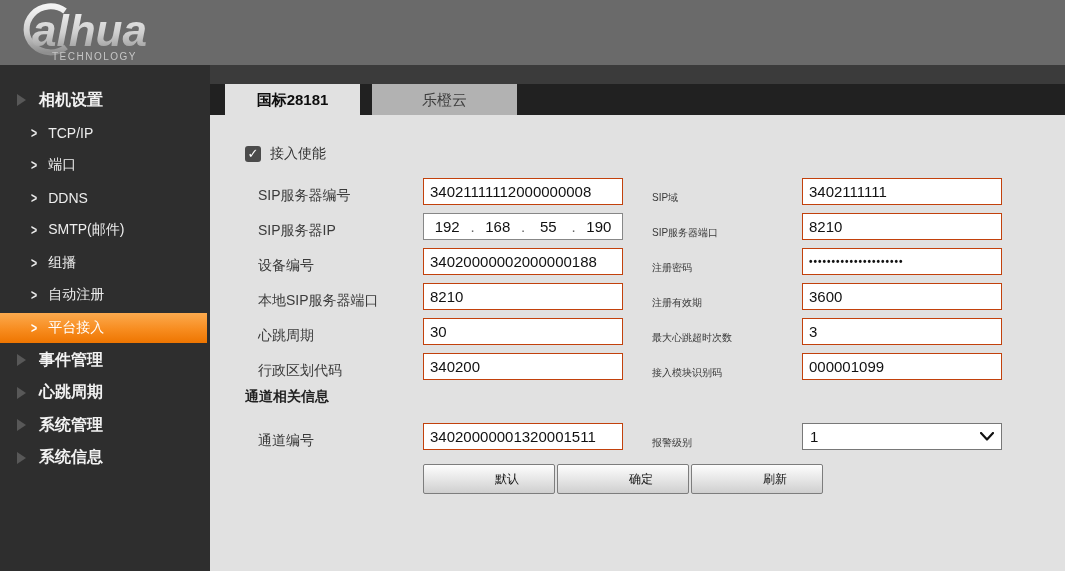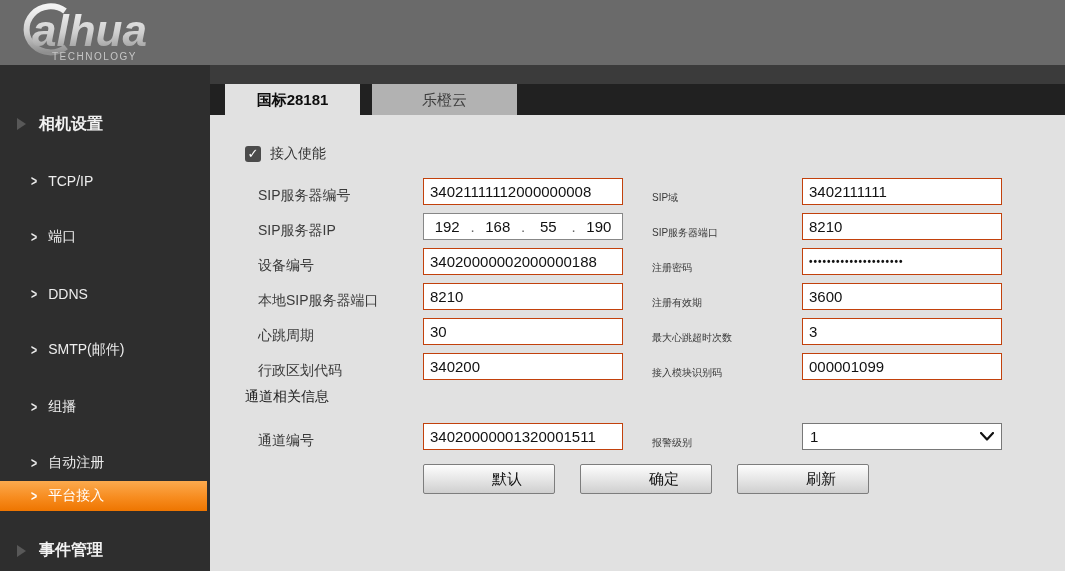--- a/index.html
+++ b/index.html
@@ -6,21 +6,21 @@
   html,body { width:1065px; height:571px; overflow:hidden; }
   body { font-family:"Liberation Sans","DejaVu Sans",sans-serif; }
   #app { position:relative; width:1065px; height:571px; background:#fef9c3; }
 
   
   .header { position:absolute; top:0; left:0; width:1065px; height:65px; background:#6a6a6a; }
   .logo { position:absolute; top:2px; left:10px; }
 
   
   .sidebar { position:absolute; top:65px; left:0; width:210px; height:506px; background:#2e2e2e; padding-top:19px; }
-  .side-item { height:32.5px; display:flex; align-items:center; cursor:pointer;margin-top:24px; }
+  .side-item { height:32.5px; display:flex; align-items:center; cursor:pointer; }
   .side-item .ico { width:16px; display:flex; justify-content:center; }
   .tri-right { width:0; height:0; border-left:9px solid #585858; border-top:6px solid transparent; border-bottom:6px solid transparent; }
   .tri-down { width:0; height:0; border-top:9px solid #5e5e5e; border-left:6px solid transparent; border-right:6px solid transparent; }
   .side-item.group { padding-left:13px; }
   .side-item.group .lab { margin-left:10px; font-size:16px; font-weight:bold; color:#f2f2f2; }
   .side-item.group-open .lab { color:#8c8c8c; font-weight:normal; }
   .side-item.sub { padding-left:30px; }
   .chev { color:#ededed; font-size:14px; font-weight:bold; transform:scaleX(0.75); display:inline-block; }
   .side-item.sub .lab { margin-left:10px; font-size:14px; color:#ededed; }
   .side-item.active { width:207px; height:30px; margin:1px 0 1.5px 0;
@@ -47,29 +47,29 @@
   .lbl-l { width:165px; font-size:14px; color:#3a3a3a; }
   .lbl-r { width:150px; margin-left:29px; font-size:10px; color:#3a3a3a; }
   .field { width:200px; height:27px; border:1px solid #c2410c; background:#fff; padding:0 6px;
       font-size:15px; color:#111; font-family:"Liberation Sans",sans-serif; outline:none; }
   .field.pwd { font-size:10px; font-weight:bold; letter-spacing:1px; line-height:25px; overflow:hidden; }
   .ip-field { width:200px; height:27px; border:1px solid #878787; background:#fff; display:flex;
       align-items:center; font-size:15px; color:#111; }
   .ip-oct { flex:1; text-align:center; }
   .ip-sep { color:#666; }
 
-  .section-header { height:20px; margin:0 0 15px -13px; font-size:14px; font-weight:normal; color:#222; }
+  .section-header { height:20px; margin:0 0 15px -13px; font-size:14px; font-weight:bold; color:#222; }
 
   .select-box { width:200px; height:27px; border:1px solid #787878; background:#fff; display:flex;
       align-items:center; justify-content:space-between; padding:0 7px; font-size:15px; color:#111; cursor:pointer; }
 
   .btn-row { display:flex; margin:14px 0 0 165px; }
-  .btn { width:132px; height:30px; margin-right:25px; border:1px solid #7d7d7d; border-radius:2px;
+  .btn { width:132px; height:30px; margin-right:2px; border:1px solid #7d7d7d; border-radius:2px;
       background:linear-gradient(180deg,#fdfdfd 0%,#e9e9e9 45%,#cfcfcf 100%);
-      font-size:15px; color:#111; font-family:"Liberation Sans",sans-serif; cursor:pointer;padding-left:36px; }
+      font-size:12px; color:#111; font-family:"Liberation Sans",sans-serif; cursor:pointer;padding-left:36px; }
 </style>
 </head>
 <body>
 
 <div id="app">
 
   <div class="header">
     <div class="logo">
       <svg width="190" height="62" viewBox="0 0 190 62">
         <defs>

